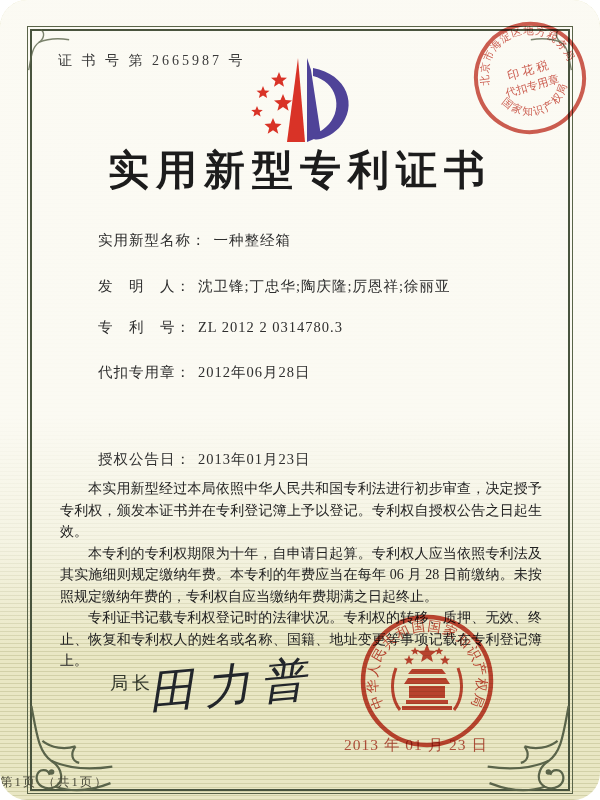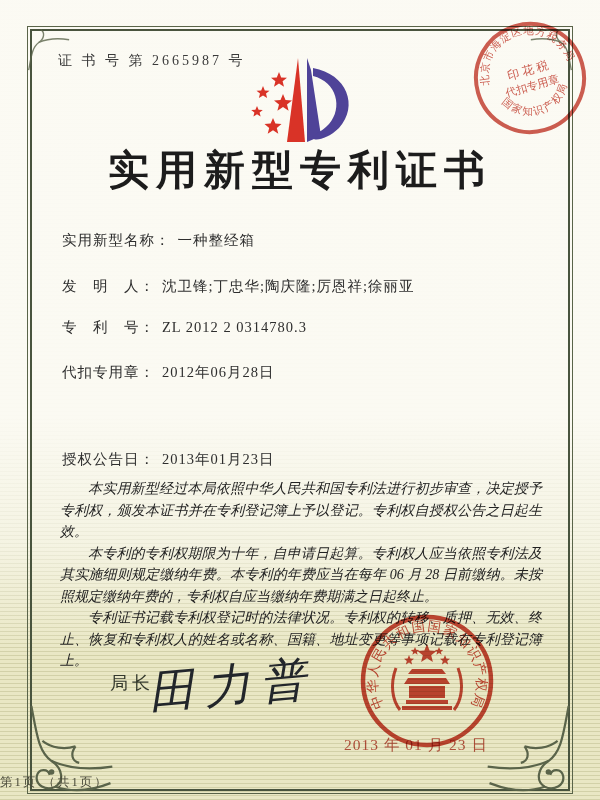--- a/index.html
+++ b/index.html
@@ -1,37 +1,37 @@
 <!DOCTYPE html>
 <html><head>
 <meta charset="utf-8">
 <style>
   html,body{margin:0;padding:0;}
   body{width:600px;height:800px;font-family:"Liberation Serif", serif;}
   .page{position:relative;width:600px;height:800px;overflow:hidden;
     background-color:#e9e7c4;
-    background-image:repeating-linear-gradient(0deg, rgba(172,172,122,.38) 0 1px, rgba(233,231,196,0) 1px 4px);}
+    background-image:repeating-linear-gradient(0deg, rgba(172,172,122,.38) 0 1px, rgba(233,231,196,0) 1px 4px);border-radius:27px;}
   .white-overlay{position:absolute;inset:0;pointer-events:none;
     background:linear-gradient(180deg, rgba(252,251,245,.97) 0%, rgba(252,251,245,.95) 52%, rgba(252,251,245,.62) 68%, rgba(252,251,245,0) 82%);}
   .abs{position:absolute;}
   .frame-outer{position:absolute;top:26px;left:27px;right:27px;bottom:6px;border:1px solid #5a6449;}
   .frame-inner{position:absolute;inset:2px;border:2px solid #49543e;}
   .flourish{position:absolute;width:92px;height:92px;}
   .fl-bl{left:24px;bottom:4px;}
   .fl-br{right:24px;bottom:4px;transform:scaleX(-1);}
   .fl-tl{left:25px;top:25px;width:46px;height:46px;transform:scaleY(-1);opacity:.8;}
   .fl-tr{right:25px;top:25px;width:46px;height:46px;transform:scale(-1,-1);opacity:.8;}
   .cert-no{left:58px;top:52px;font-size:14px;letter-spacing:3px;color:#3a3a3a;}
   .logo{left:243px;top:54px;width:118px;height:92px;}
   .title{left:0;top:143px;width:100%;text-align:center;font-size:41px;font-weight:bold;
     letter-spacing:7px;color:#1c1c1c;}
   .row{left:62px;font-size:14.5px;color:#2e2e2e;letter-spacing:1px;white-space:nowrap;}
-  .row .lbl{margin-right:7px;}
+  .row .lbl{margin-right:7px;margin-left:36px;}
   .paras{left:60px;top:478px;width:482px;font-size:14px;line-height:21.5px;color:#222;
-    text-align:justify;font-style:italic;}
+    text-align:justify;}
   .paras p{margin:0;text-indent:2em;}
   .sig-label{left:110px;top:671px;font-size:18px;letter-spacing:4px;color:#33382c;}
   .sig-name{left:148px;top:655px;font-size:46px;font-style:italic;color:#22262b;
     letter-spacing:10px;transform:rotate(-5deg);white-space:nowrap;}
   .seal-box{left:352px;top:606px;width:150px;height:150px;mix-blend-mode:multiply;opacity:.93;}
   .seal-date{left:344px;top:735px;width:166px;text-align:left;font-size:15.5px;
     color:#b53a2b;letter-spacing:1px;opacity:.85;mix-blend-mode:multiply;white-space:nowrap;}
   .stamp-box{left:468px;top:16px;width:124px;height:124px;transform:rotate(-16deg);
     mix-blend-mode:multiply;opacity:.85;}
   .footer{left:0;top:774px;width:566px;text-align:left;font-size:12.5px;

